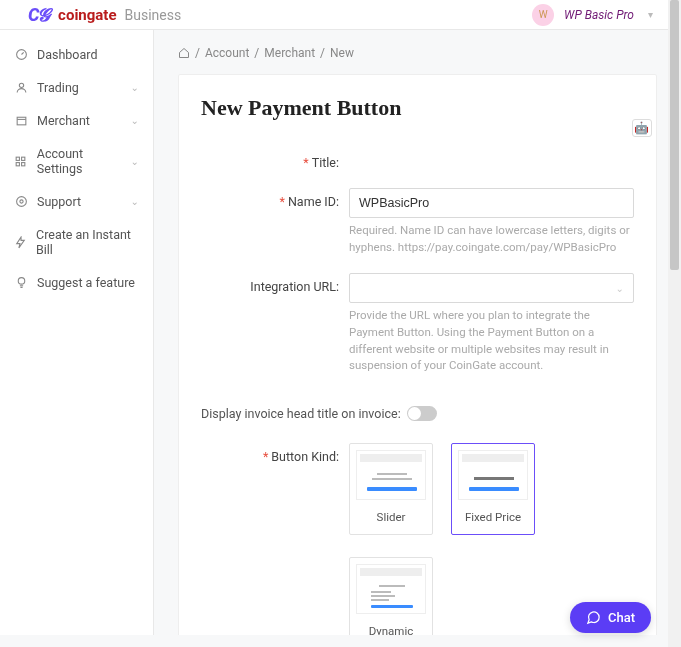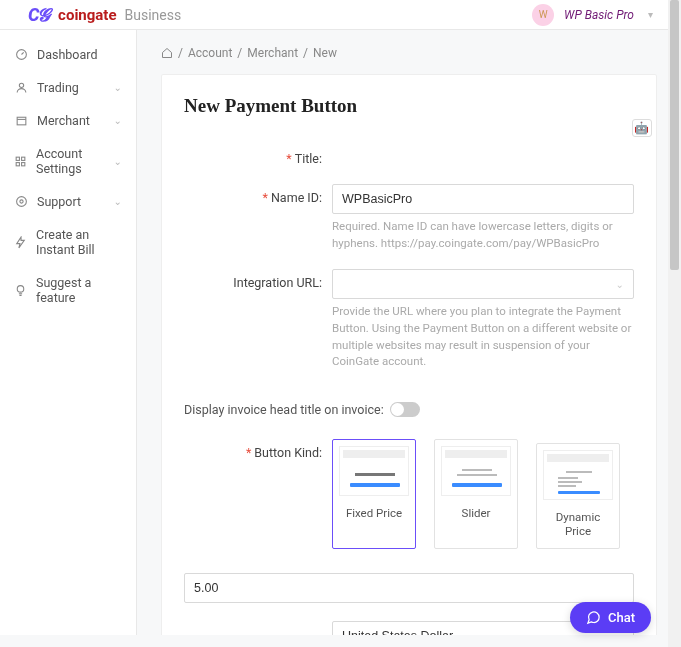--- a/index.html
+++ b/index.html
@@ -7,30 +7,30 @@
 .topbar { height: 30px; background: #fff; border-bottom: 1px solid #e8e8e8; display: flex; align-items: center; padding: 0 28px; justify-content: space-between; }
 .topbar-left { display: flex; align-items: center; gap: 8px; }
 .logo { font-weight: 700; font-size: 15px; color: #b91c1c; }
 .logo-cg { color: #6b4ef9; font-weight: 800; font-size: 18px; font-style: italic; letter-spacing: -2px; margin-right: 2px; }
 .business { color: #999; font-size: 14px; }
 .topbar-right { display: flex; align-items: center; gap: 10px; }
 .avatar { width: 22px; height: 22px; border-radius: 50%; background: #fbd1e6; display: flex; align-items: center; justify-content: center; font-size: 10px; color: #c95; }
 .username { font-size: 12px; color: #701a75; font-style: italic; }
 .chev { color: #bbb; font-size: 10px; margin-left: 4px;}
 .shell { display: flex; height: calc(100% - 42px); }
-.sidebar { width: 137px; background: #fff; border-right: 1px solid #e8e8e8; padding-top: 8px; }
+.sidebar { width: 154px; background: #fff; border-right: 1px solid #e8e8e8; padding-top: 8px; }
 .sb-item { display: flex; align-items: center; padding: 9px 14px; font-size: 12.5px; color: #555; cursor: pointer; justify-content: space-between; }
 .sb-left { display: flex; align-items: center; gap: 9px; }
 .sb-icon { width: 14px; height: 14px; display: flex; align-items: center; justify-content: center; color: #888; }
 .sb-chev { color: #bbb; font-size: 10px; }
 .main { flex: 1; overflow-y: auto; padding: 16px 24px; position: relative; }
 .breadcrumb { font-size: 12px; color: #888; margin-bottom: 14px; display: flex; align-items: center; gap: 5px; }
 .breadcrumb a { color: #888; text-decoration: none; }
 .card { background: #fff; border: 1px solid #eee; border-radius: 2px; padding: 20px 22px; position: relative; }
-.card h2 { font-family: Georgia, "Times New Roman", serif; font-size: 19px; font-weight: 600; color: #222; margin-bottom: 28px; }
+.card h2 { font-family: Georgia, "Times New Roman", serif; font-size: 22px; font-weight: 600; color: #222; margin-bottom: 28px; }
 .robot { position: absolute; top: 44px; right: 4px; width: 20px; height: 18px; background: #fff; border: 1px solid #ddd; border-radius: 3px; display:flex; align-items:center; justify-content:center; font-size:12px; }
 .row { display: flex; margin-bottom: 6px; align-items: flex-start; }
 .lbl { width: 148px; text-align: right; padding-right: 10px; padding-top: 6px; font-size: 12.5px; color: #444; flex-shrink: 0; }
 .req { color: #e74c3c; margin-right: 3px; }
 .fld { flex: 1; }
 .fld input, .fld select, .fld .selectbox { width: 100%; height: 30px; border: 1px solid #d9d9d9; border-radius: 2px; padding: 0 9px; font-size: 12.5px; color: #333; background: #fff; }
 .fld .selectbox { display:flex; align-items:center; justify-content:space-between; color:#999; cursor:pointer; }
 .hint { font-size: 11.5px; color: #aaa; margin-top: 4px; margin-bottom: 12px; line-height: 1.45; }
 .toggle-row { display:flex; align-items:center; font-size:12.5px; color:#555; margin: 20px 0 22px 0; gap:6px;}
 .toggle { width: 30px; height: 15px; border-radius: 9px; background: #ccc; position: relative; }
@@ -195,36 +195,36 @@
 
       <div class="toggle-row">
         <span>Display invoice head title on invoice:</span>
         <span class="toggle"></span>
       </div>
 
       <div class="row">
         <div class="lbl"><span class="req">*</span><span>Button Kind:</span></div>
         <div class="fld">
           <div class="kinds">
-            <div class="kind selected">
-              <div class="kind-preview">
-                <div class="pbar"></div>
-                <div class="pline" style="top:26px;left:15px;width:40px;height:3px;background:#777"></div>
-                <div class="pbtn" style="top:36px;left:10px;width:50px"></div>
-              </div>
-              <div class="kind-name">Fixed Price</div>
-            </div>
             <div class="kind">
               <div class="kind-preview">
                 <div class="pbar"></div>
                 <div class="pline" style="top:22px;left:20px;width:30px;height:2px"></div>
                 <div class="pline" style="top:27px;left:15px;width:40px;height:2px"></div>
                 <div class="pbtn" style="top:36px;left:10px;width:50px"></div>
               </div>
               <div class="kind-name">Slider</div>
+            </div>
+            <div class="kind selected">
+              <div class="kind-preview">
+                <div class="pbar"></div>
+                <div class="pline" style="top:26px;left:15px;width:40px;height:3px;background:#777"></div>
+                <div class="pbtn" style="top:36px;left:10px;width:50px"></div>
+              </div>
+              <div class="kind-name">Fixed Price</div>
             </div>
             <div class="kind" style="margin-top:4px">
               <div class="kind-preview">
                 <div class="pbar"></div>
                 <div class="pline" style="top:20px;left:22px;width:26px;height:2px"></div>
                 <div class="pline" style="top:26px;left:14px;width:20px;height:2px;"></div>
                 <div class="pline" style="top:30px;left:14px;width:24px;height:2px;"></div>
                 <div class="pline" style="top:34px;left:14px;width:18px;height:2px;"></div>
                 <div class="pbtn" style="top:40px;left:14px;width:42px;height:3px"></div>
               </div>

